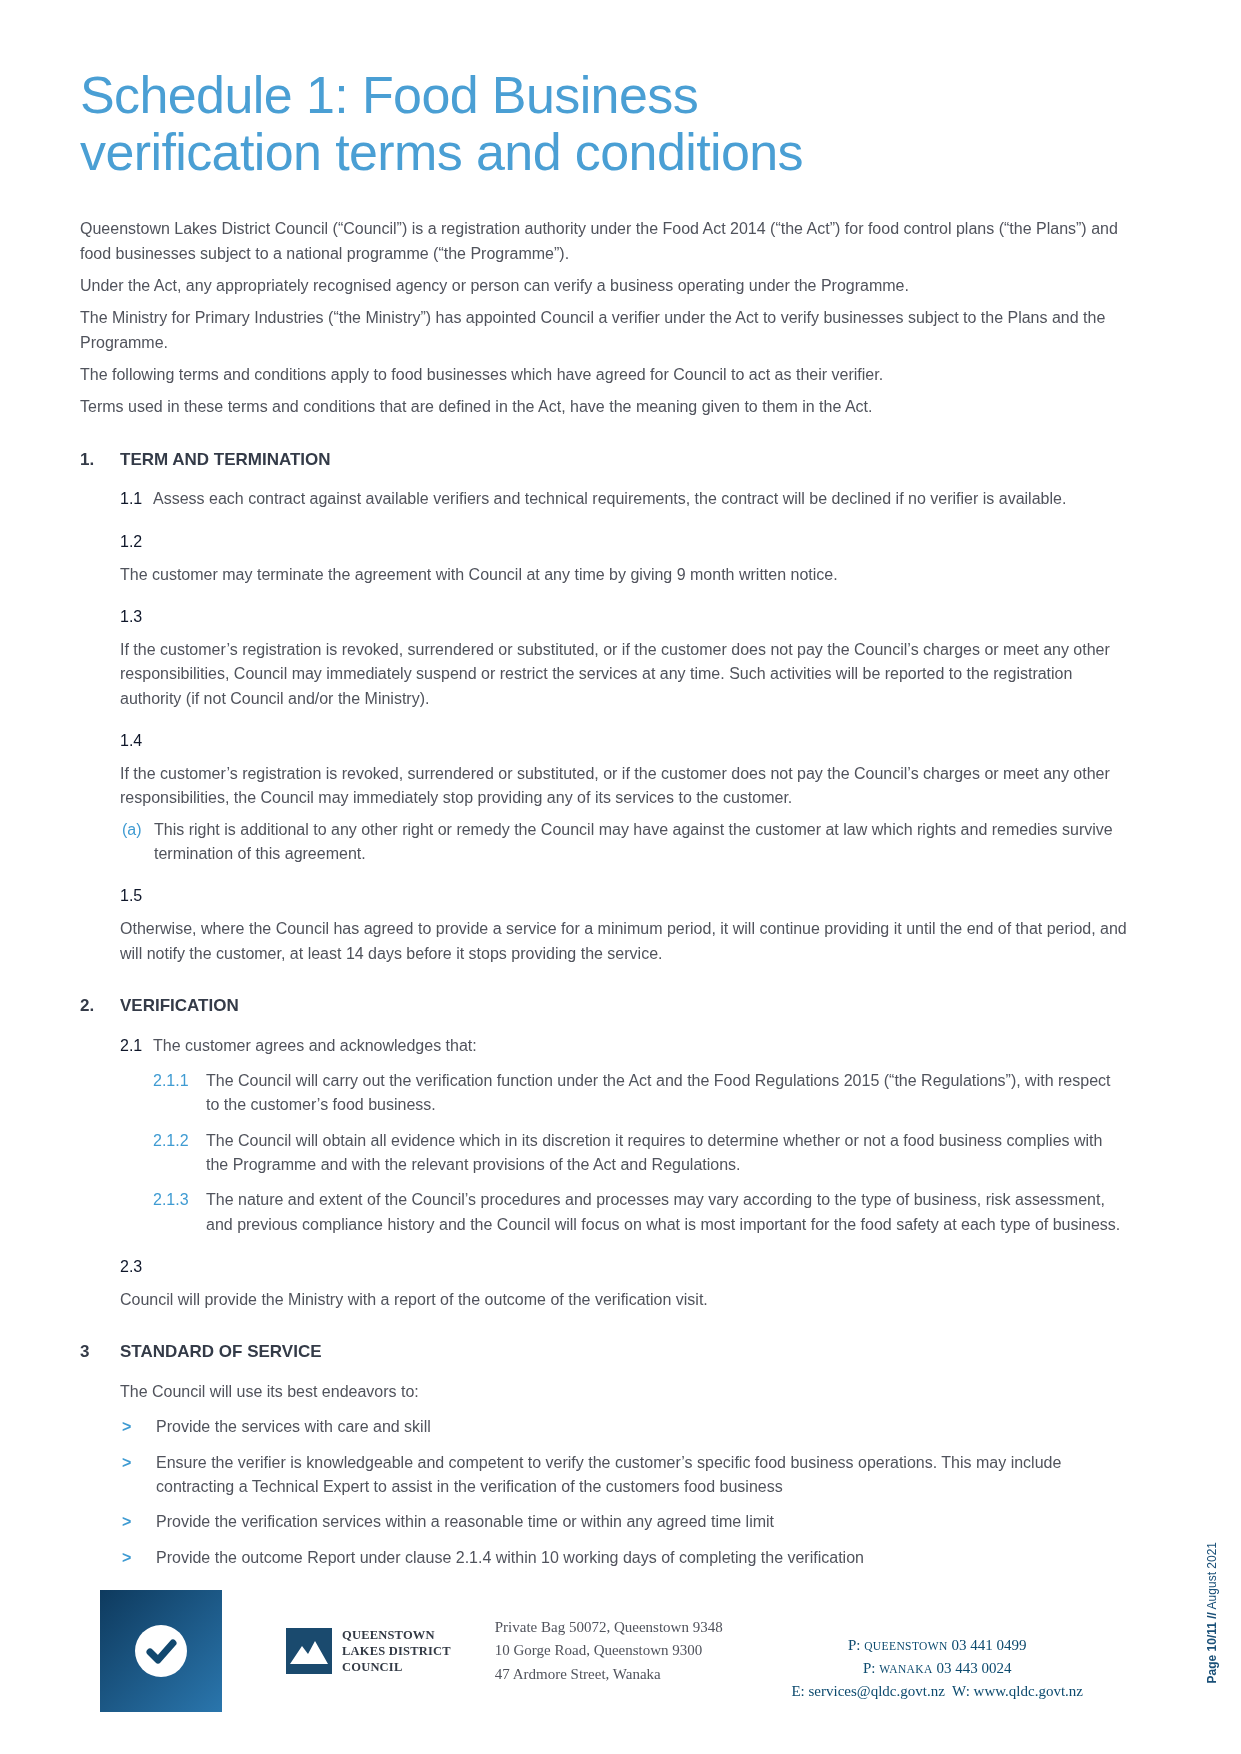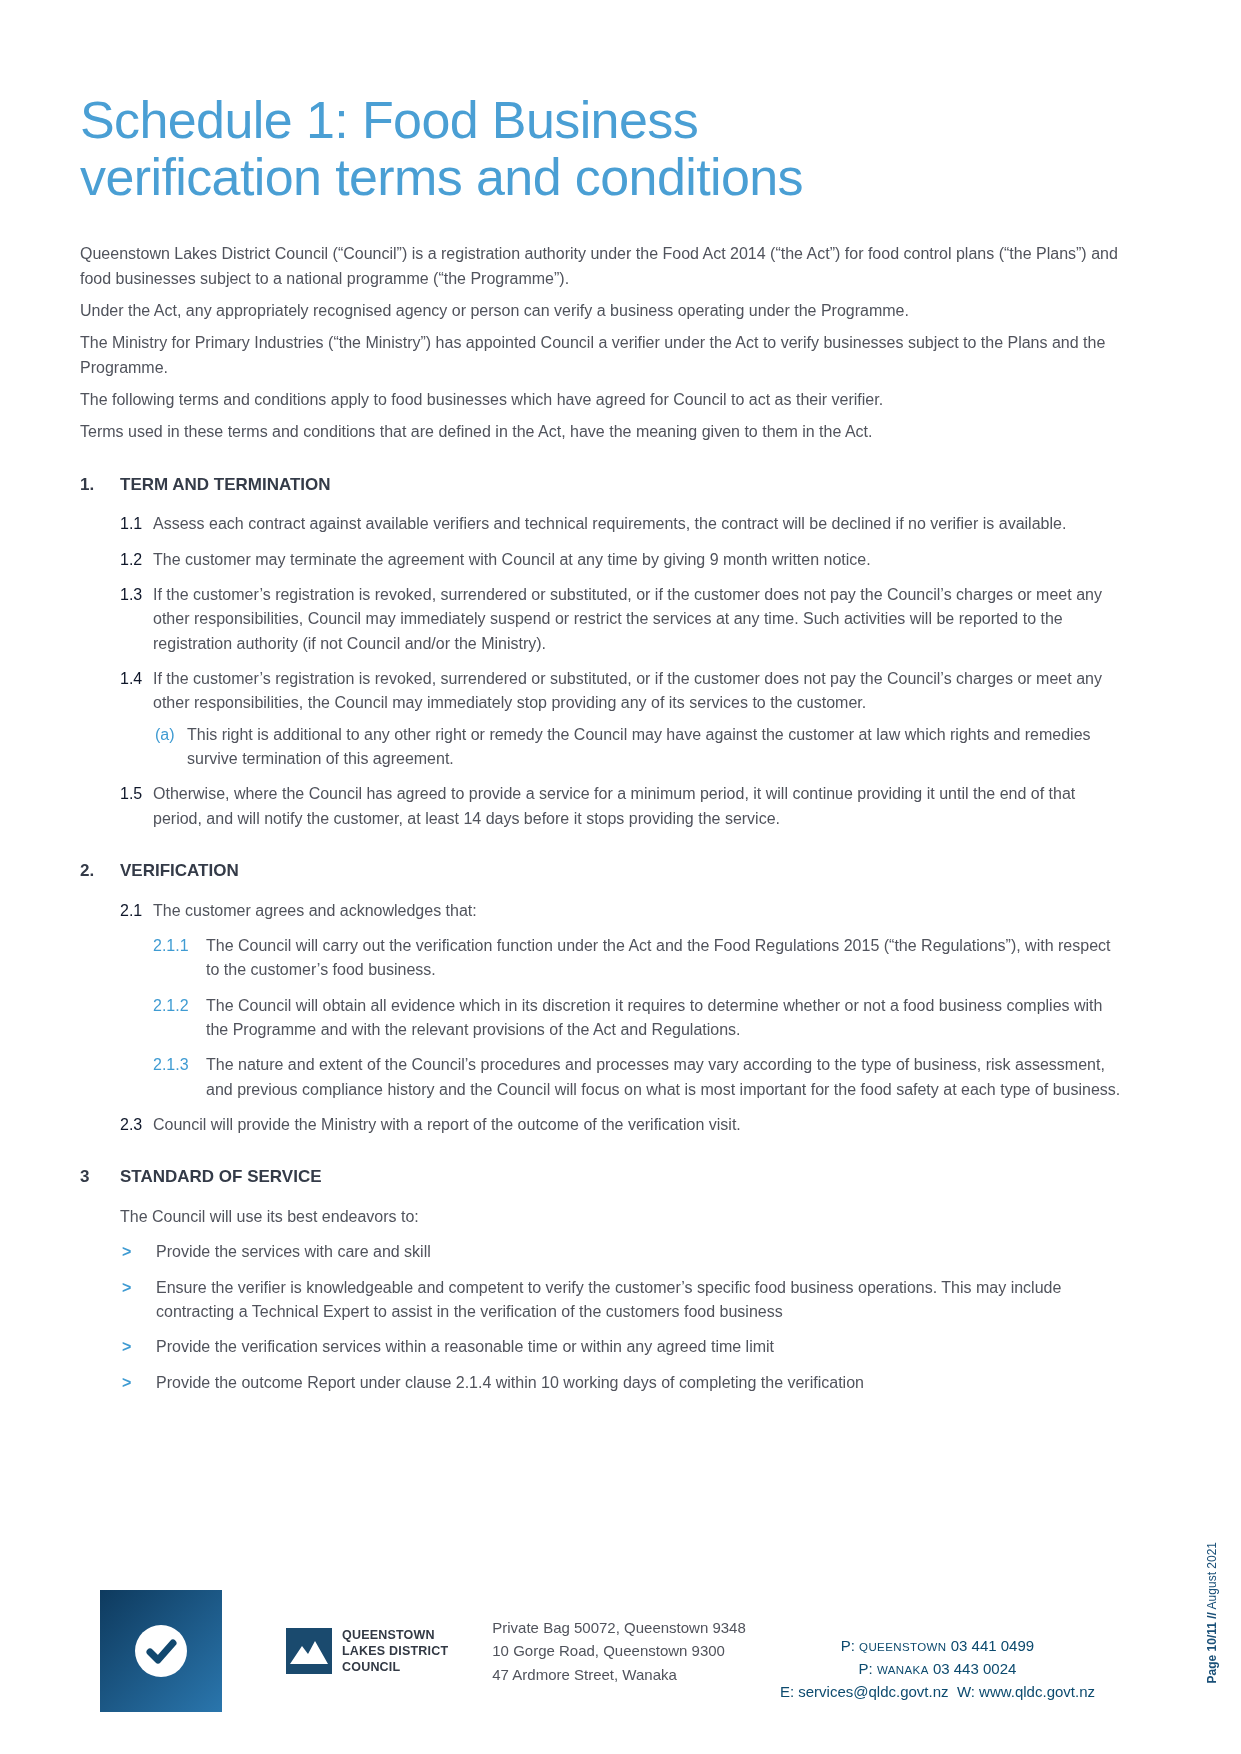--- a/index.html
+++ b/index.html
@@ -4,48 +4,48 @@
 <style>
   * { box-sizing: border-box; }
   html, body { margin: 0; padding: 0; }
   body {
     width: 1241px; height: 1754px; background: #ffffff;
     font-family: "Liberation Sans", sans-serif;
     -webkit-font-smoothing: antialiased;
   }
   .page {
     position: relative; width: 1241px; height: 1754px;
-    overflow: hidden; padding: 92px 113px 0 80px; background: #fff;
+    overflow: hidden; padding: 67px 113px 0 80px; background: #fff;
   }
   .title {
     margin: 0; font-size: 52px; font-weight: 400; line-height: 1.1;
     letter-spacing: -0.6px; color: #4a9fd4;
   }
   .intro { margin-top: 36px; font-size: 16px; line-height: 1.52; color: #50535c; }
   .intro p { margin: 8px 0 0; }
   .intro p:first-child { margin-top: 0; }
   p { margin: 0; }
   section { font-size: 16px; line-height: 1.52; color: #50535c; }
   .sec-head { display: flex; margin: 27px 0 15px; font-size: 17px; font-weight: 700; color: #343b48; }
   .sec-num { flex: 0 0 40px; }
   .items { margin-left: 40px; }
   .clause { display: flex; }
-  .clause + .clause { margin-top: 11px; }
+  .clause + .clause { margin-top: 18px; flex-direction: column; }
   .cnum { flex: 0 0 33px; color: #0f172a; }
   .cbody { flex: 1; min-width: 0; }
   .cbody p + p { margin-top: 7px; }
   .alpha { display: flex; margin-top: 7px; padding-left: 2px; }
   .amarker { flex: 0 0 32px; color: #3f9bd2; }
   .subclause { display: flex; margin-top: 11px; }
   .scnum { flex: 0 0 53px; color: #3f9bd2; }
   .lead { margin: 0; }
   .bullet { display: flex; margin-top: 11px; }
   .bmarker { flex: 0 0 36px; padding-left: 2px; color: #3f9bd2; font-weight: 700; }
 
-  .footer { position: absolute; left: 100px; right: 146px; bottom: 42px; display: flex; align-items: center; }
+  .footer { position: absolute; left: 100px; right: 158px; bottom: 42px; display: flex; align-items: center; font-family: Liberation Serif, serif; }
   .badge {
     width: 122px; height: 122px; flex: none;
     background: linear-gradient(135deg, #0e3a5e 0%, #2a76ad 100%);
     display: flex; align-items: center; justify-content: center;
   }
   .qldc { display: flex; align-items: center; margin-left: 64px; flex: none; }
   .qldc svg { display: block; }
   .qldc-text { margin-left: 10px; font-size: 12.5px; font-weight: 700; color: #323944; line-height: 1.28; letter-spacing: 0.2px; }
   .address { margin-left: 44px; font-size: 15px; color: #50535c; line-height: 1.55; flex: none; }
   .contact { margin-left: auto; text-align: center; font-size: 15px; color: #0c4a6e; line-height: 1.55; margin-top: 35px; }

